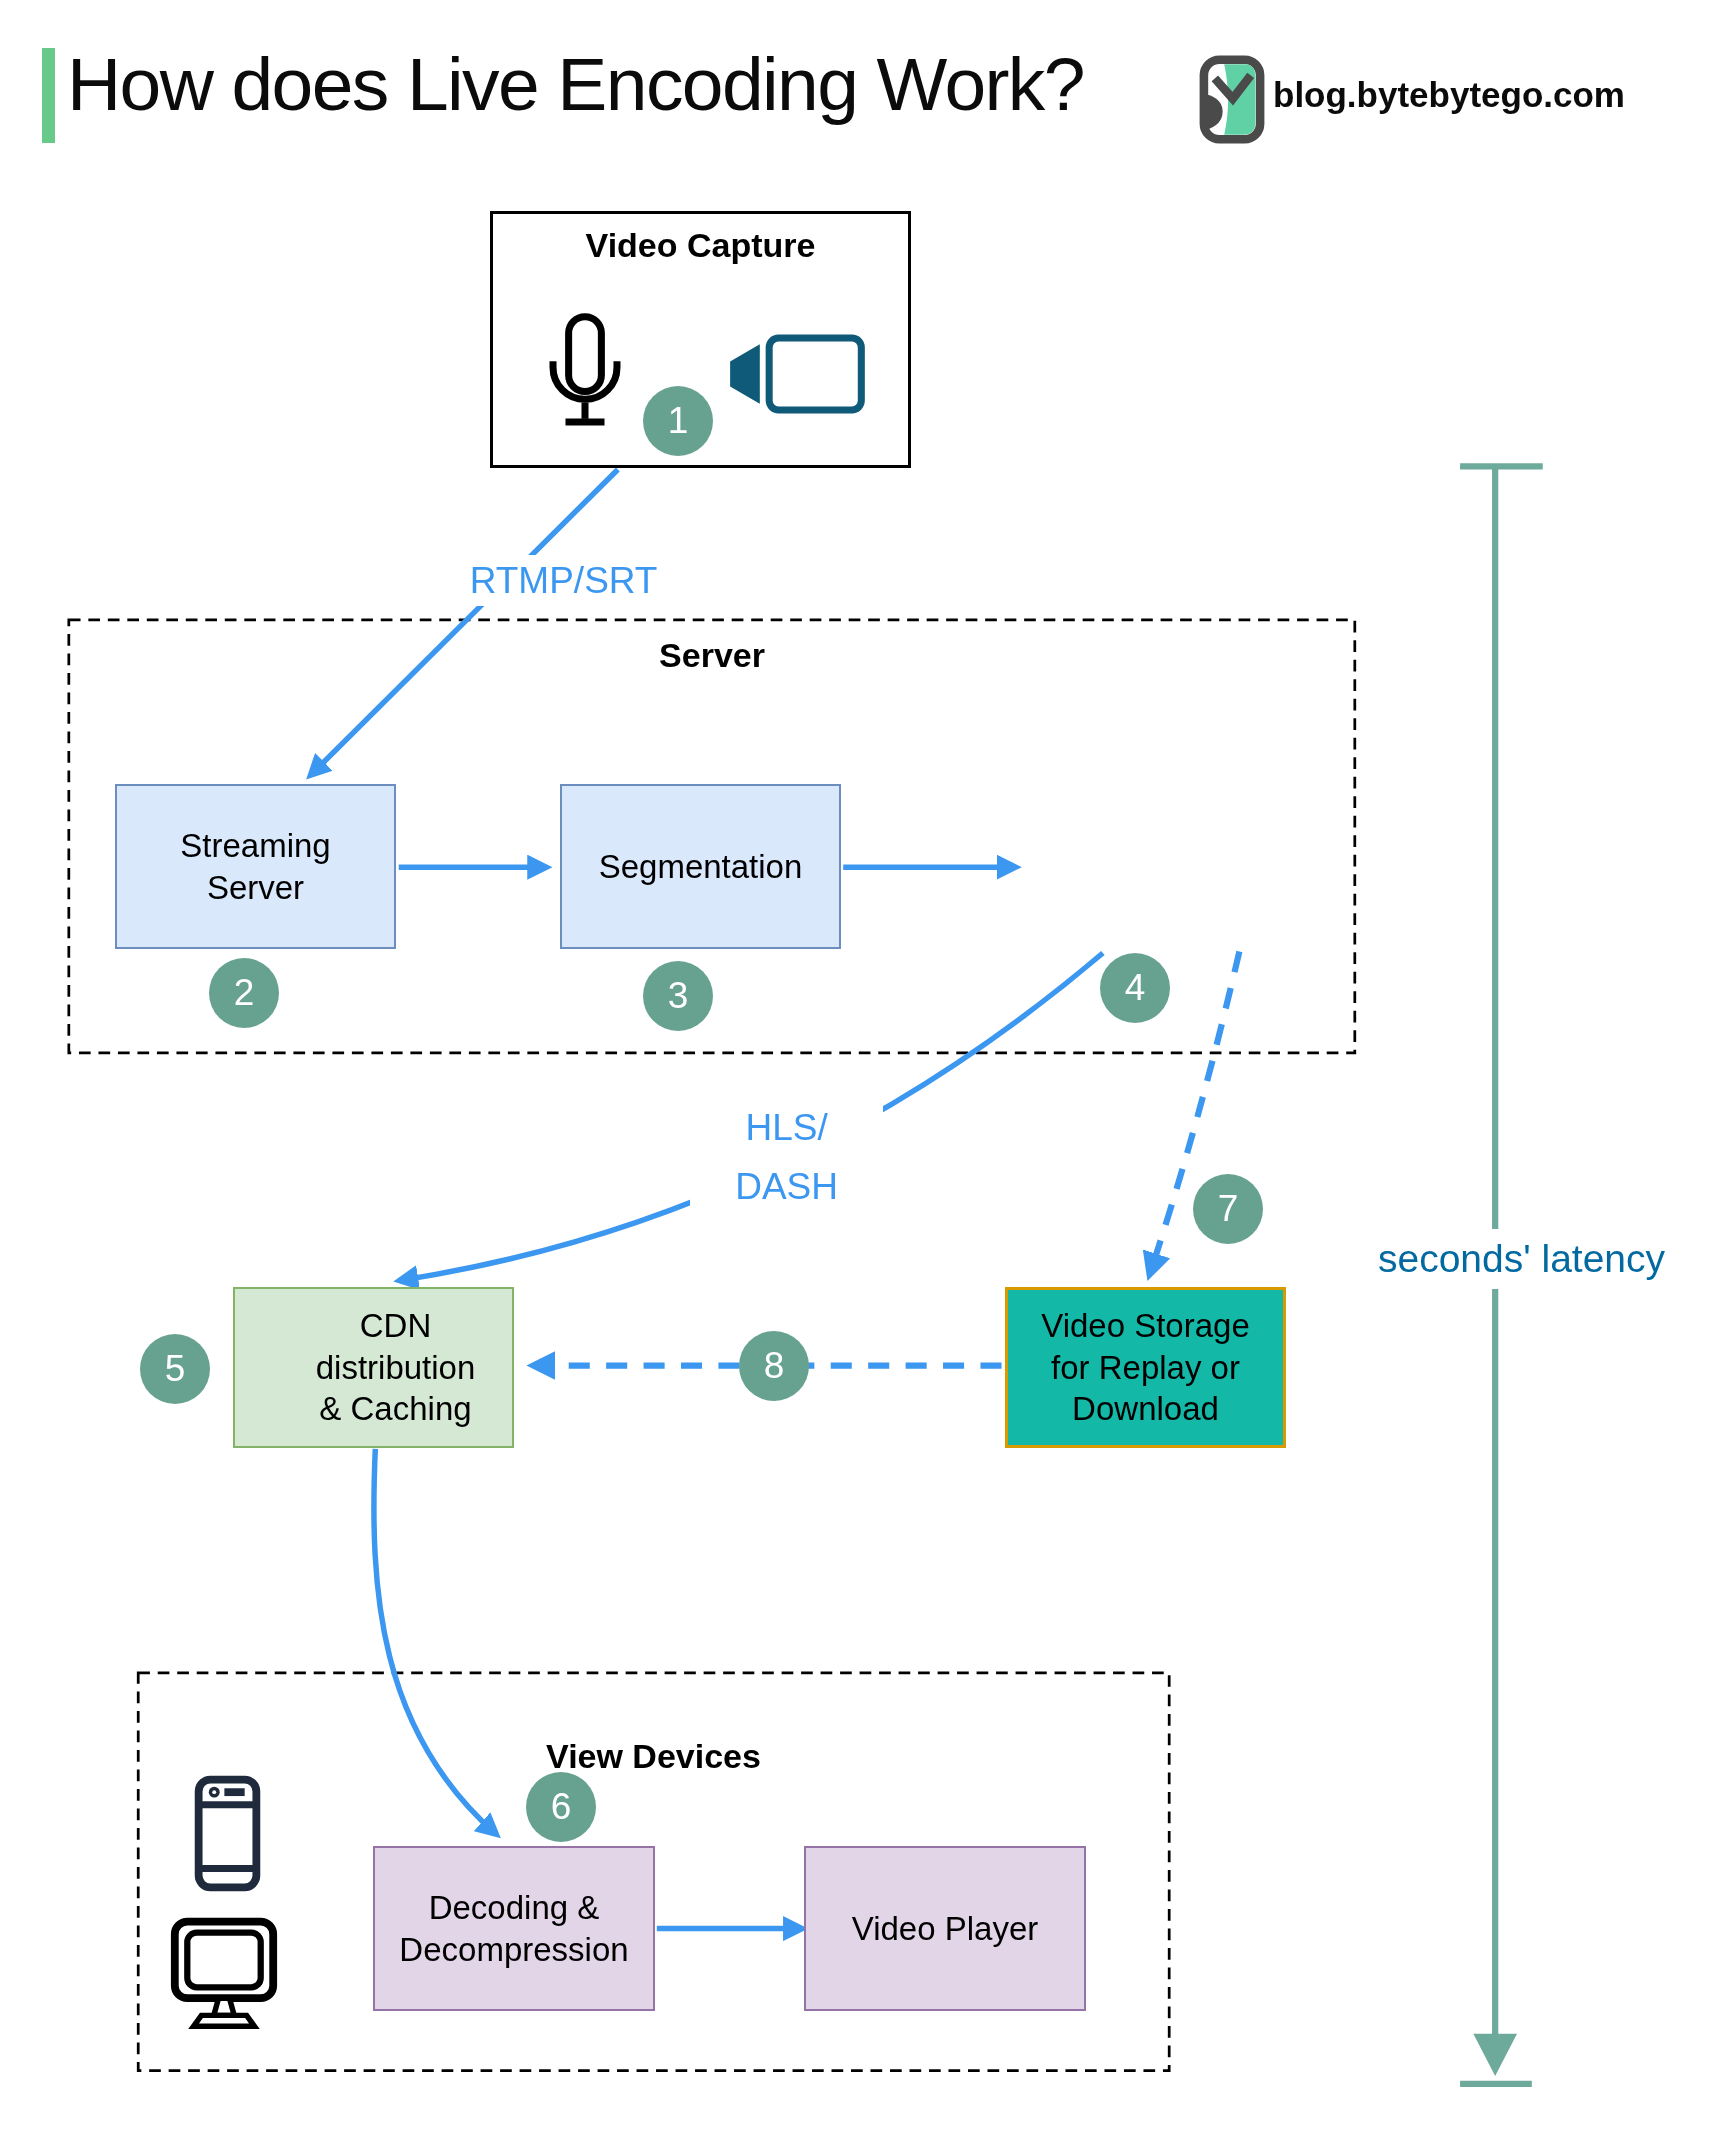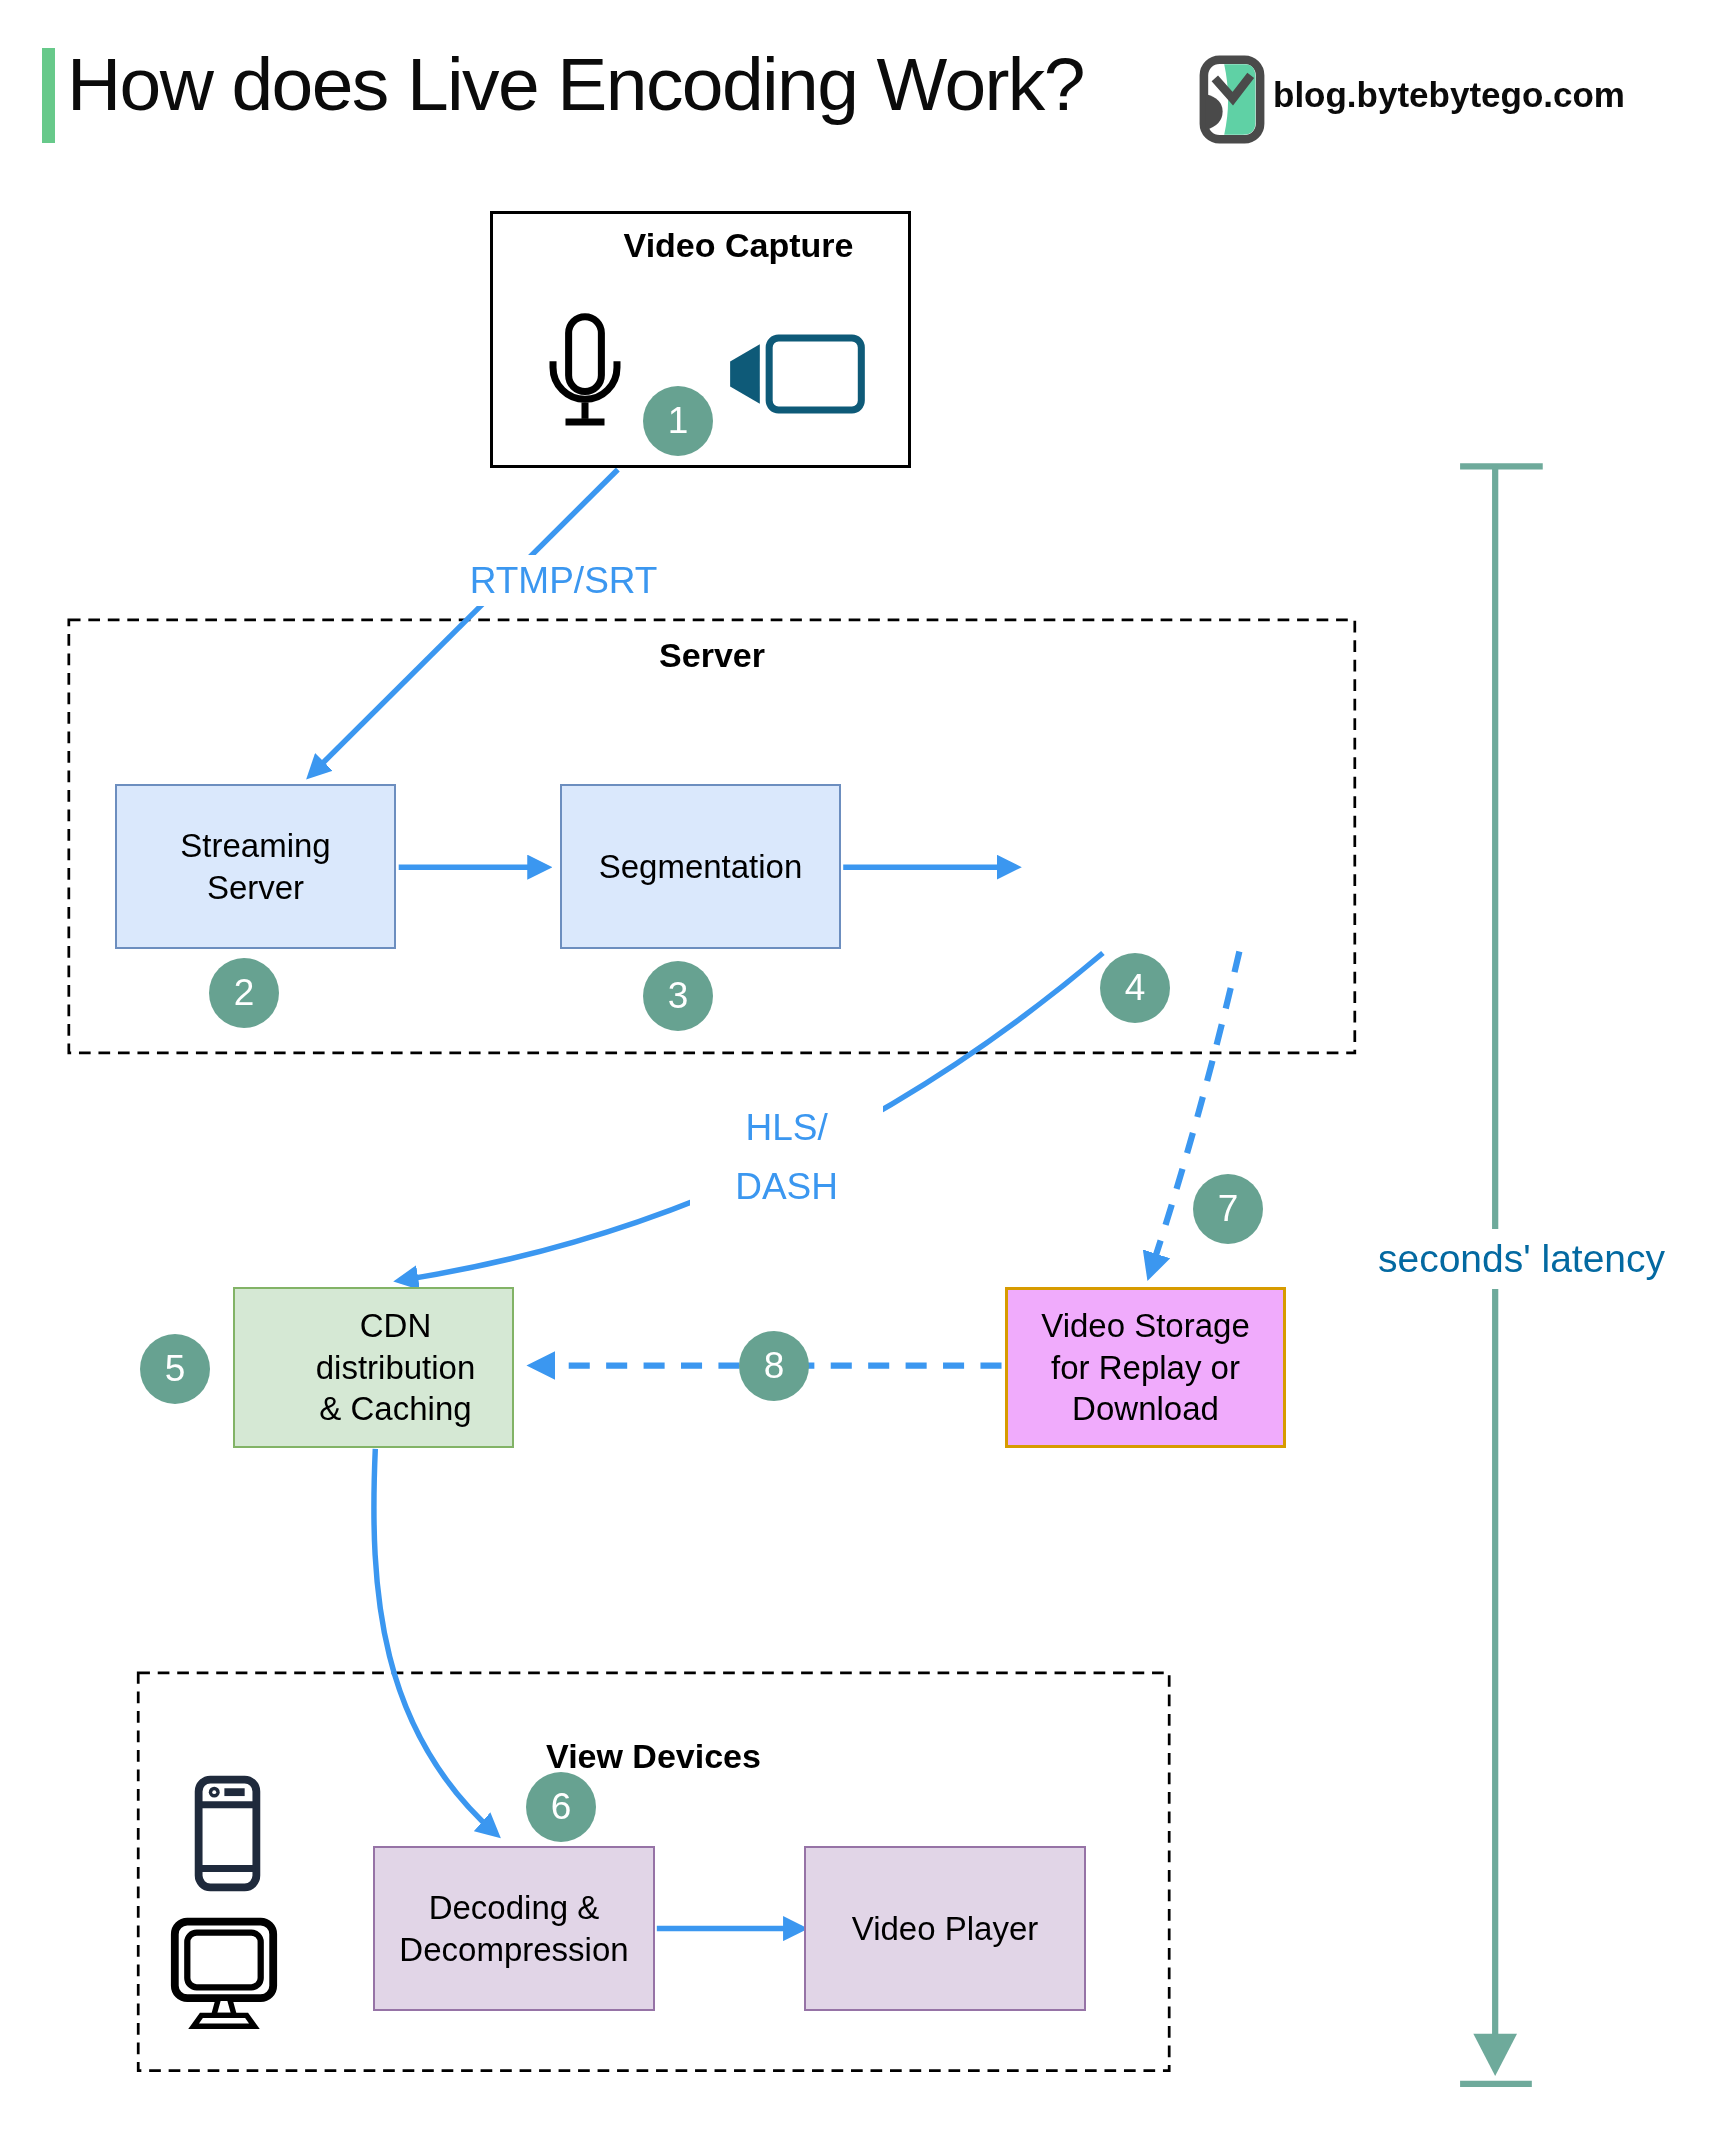--- a/index.html
+++ b/index.html
@@ -18,24 +18,24 @@
   .logo-wrap{left:1199px;top:55px;z-index:3;}
   .site-label{left:1273px;top:75px;font-size:35px;font-weight:700;color:#0b0b0b;z-index:3;white-space:nowrap;}
   
   .group-label{font-size:34px;font-weight:700;color:#000;text-align:center;z-index:4;}
   .server-label{left:69px;top:636px;width:1286px;}
   .viewdev-label{left:138px;top:1737px;width:1031px;}
   
   .node{display:flex;align-items:center;justify-content:center;text-align:center;
         font-size:33px;line-height:1.27;color:#000;white-space:pre-line;z-index:4;box-sizing:border-box;}
   .vc-box{left:490px;top:211px;width:421px;height:257px;background:#ffffff;border:3.1px solid #000;z-index:2;box-sizing:border-box;}
-  .vc-title{left:490px;top:226px;width:421px;font-size:34px;font-weight:700;text-align:center;z-index:4;padding-left:38px;}
+  .vc-title{left:490px;top:226px;width:421px;font-size:34px;font-weight:700;text-align:center;z-index:4;}
   .blue-node{background:#DAE8FC;border:2.3px solid #6C8EBF;}
   .green-node{background:#D5E8D4;border:2.3px solid #82B366;}
-  .orange-node{background:#f0abfc;border:3.1px solid #D79B00;}
+  .orange-node{background:#14b8a6;border:3.1px solid #D79B00;}
   .purple-node{background:#E1D5E7;border:2.3px solid #9673A6;}
   .n-ss{left:115px;top:784px;width:281px;height:165px;}
   .n-seg{left:560px;top:784px;width:281px;height:165px;}
   .n-vce{left:1030px;top:782px;width:285px;height:167px;}
   .n-cdn{left:233px;top:1287px;width:281px;height:161px;padding-left:44px;}
   .n-store{left:1005px;top:1287px;width:281px;height:161px;}
   .n-dec{left:373px;top:1846px;width:282px;height:165px;}
   .n-vp{left:804px;top:1846px;width:282px;height:165px;}
   
   .step{width:70px;height:70px;border-radius:50%;background:#67A291;color:#fff;

